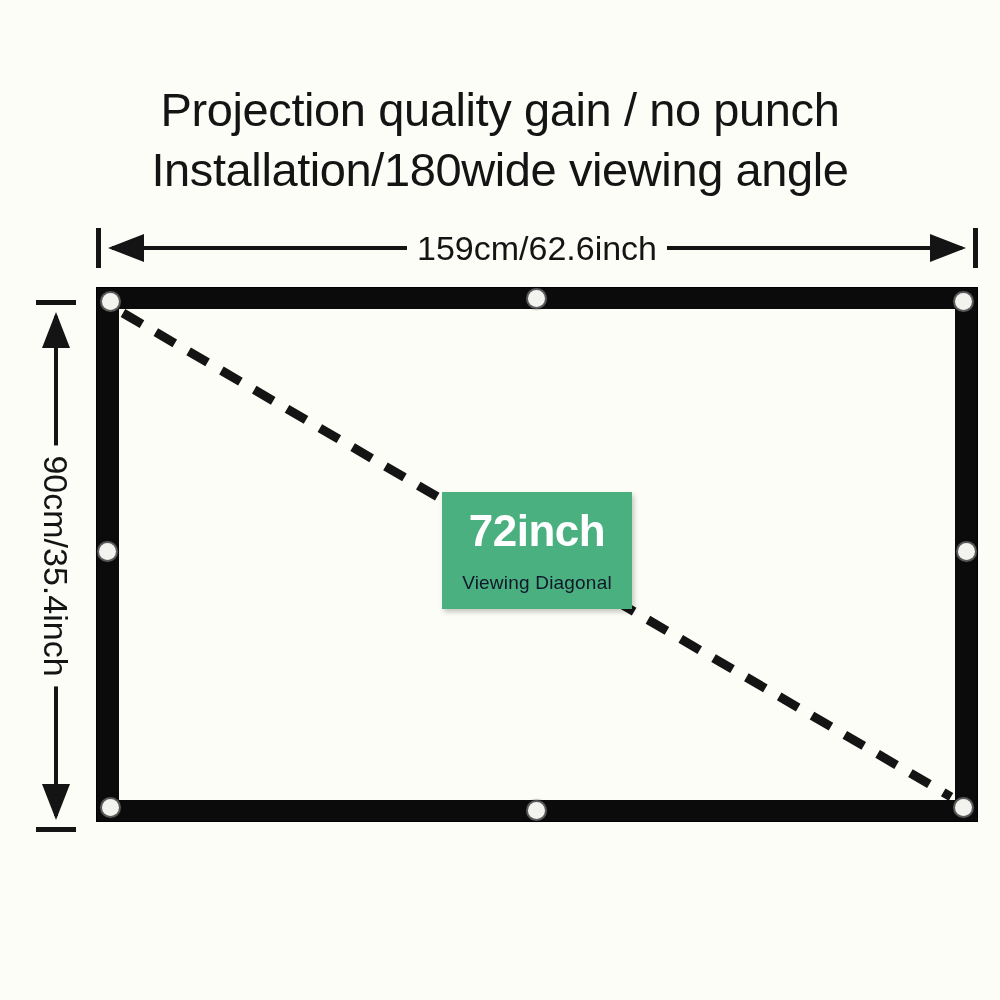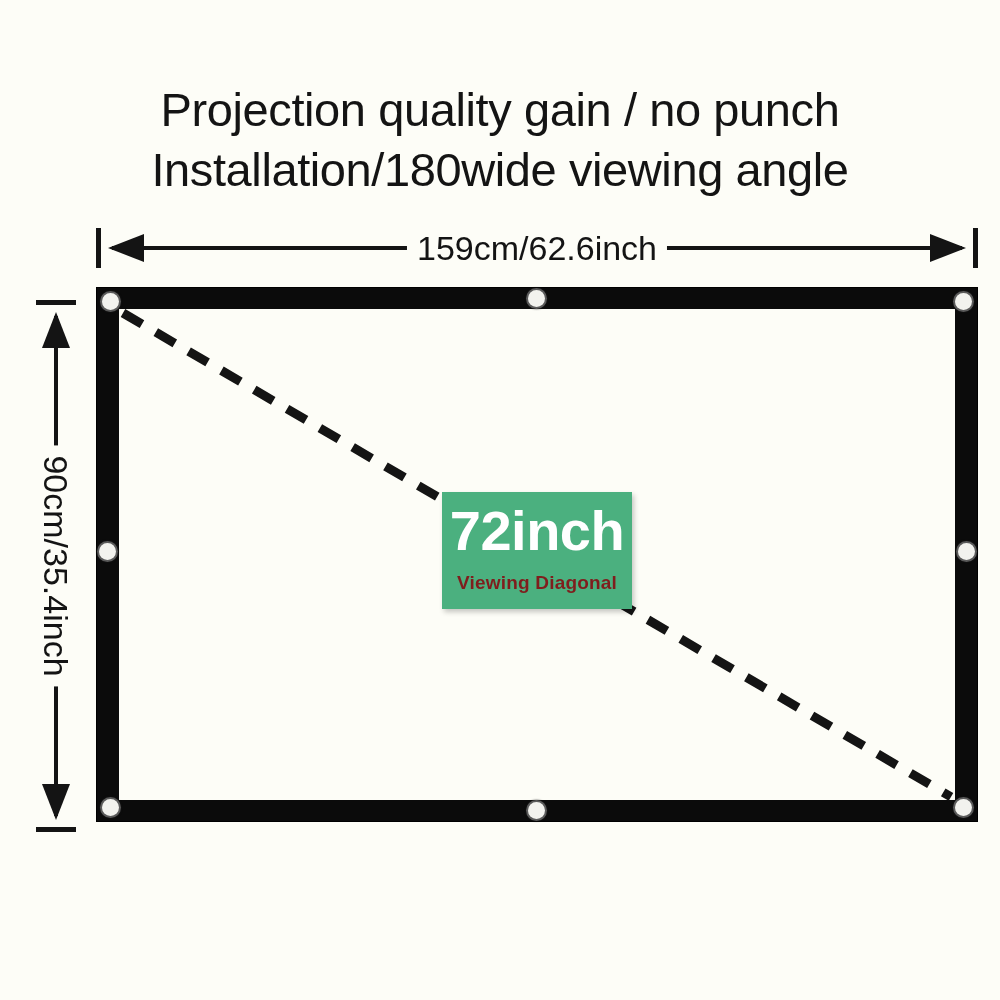--- a/index.html
+++ b/index.html
@@ -199,30 +199,30 @@
     height: 117px;
     background: #4bb07f;
     display: flex;
     flex-direction: column;
     align-items: center;
     justify-content: center;
     box-shadow: 2px 3px 5px rgba(0,0,0,0.22);
   }
   .badge-title {
     color: #ffffff;
-    font-size: 56px;
+    font-size: 44px;
     line-height: 48px;
     font-weight: 700;
     letter-spacing: -0.5px;
   }
   .badge-sub {
-    color: #7f1d1d;
+    color: #0f172a;
     font-size: 19px;
     line-height: 24px;
-    font-weight: 700;
+    font-weight: 400;
     letter-spacing: 0.2px;
     margin-top: 16px;
   }
 </style>
 </head>
 <body>
 
 <div id="stage">
 
   <div class="title-block">

